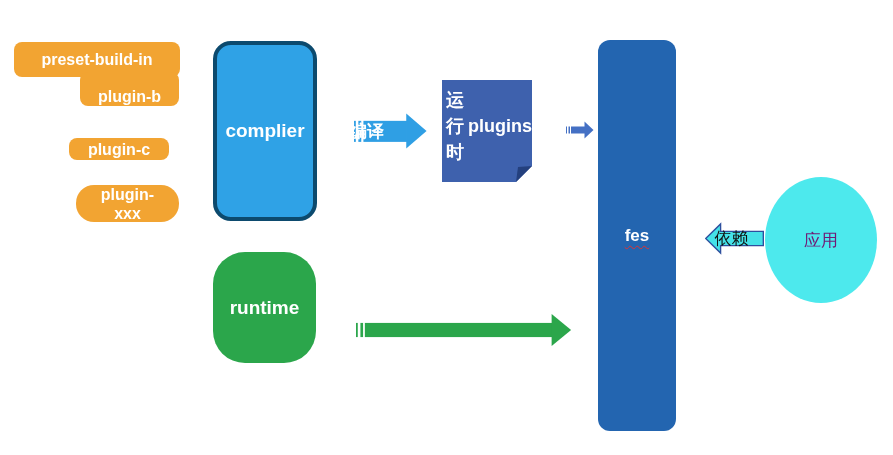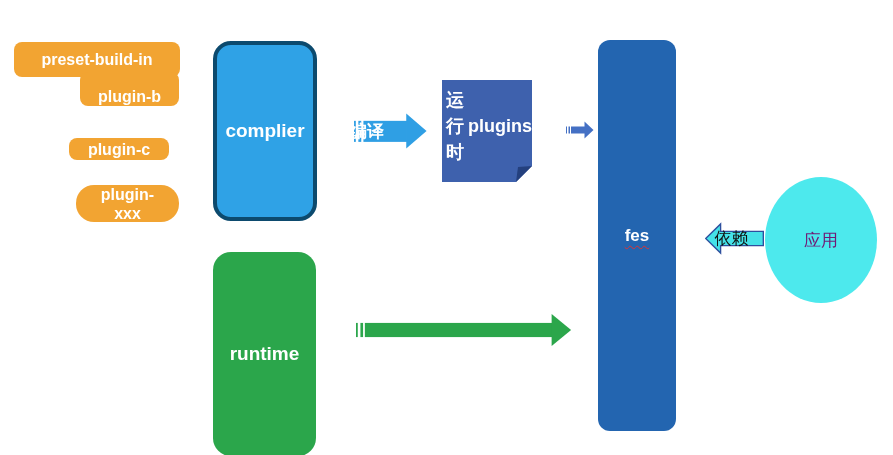--- a/index.html
+++ b/index.html
@@ -42,22 +42,23 @@
     justify-content: center;
     font-size: 19px;
     font-weight: 600;
   }
   .node-complier {
     left: 213px; top: 41px; width: 104px; height: 180px;
     background: #2FA2E6;
     border: 4px solid #0c4a6e;
   }
   .node-runtime {
-    left: 213px; top: 252px; width: 103px; height: 204px;
+    left: 213px; top: 252px; width: 103px; height: 111px;
     background: #2BA64B;
+    border-radius: 32px;
   }
   .node-fes {
     left: 598px; top: 40px; width: 78px; height: 391px;
     background: #2365B0;
     border-radius: 12px;
     font-size: 17px;
   }
   .node-fes .fes-label {
     text-decoration: underline wavy #e03131 1px;
     text-underline-offset: 4px;

